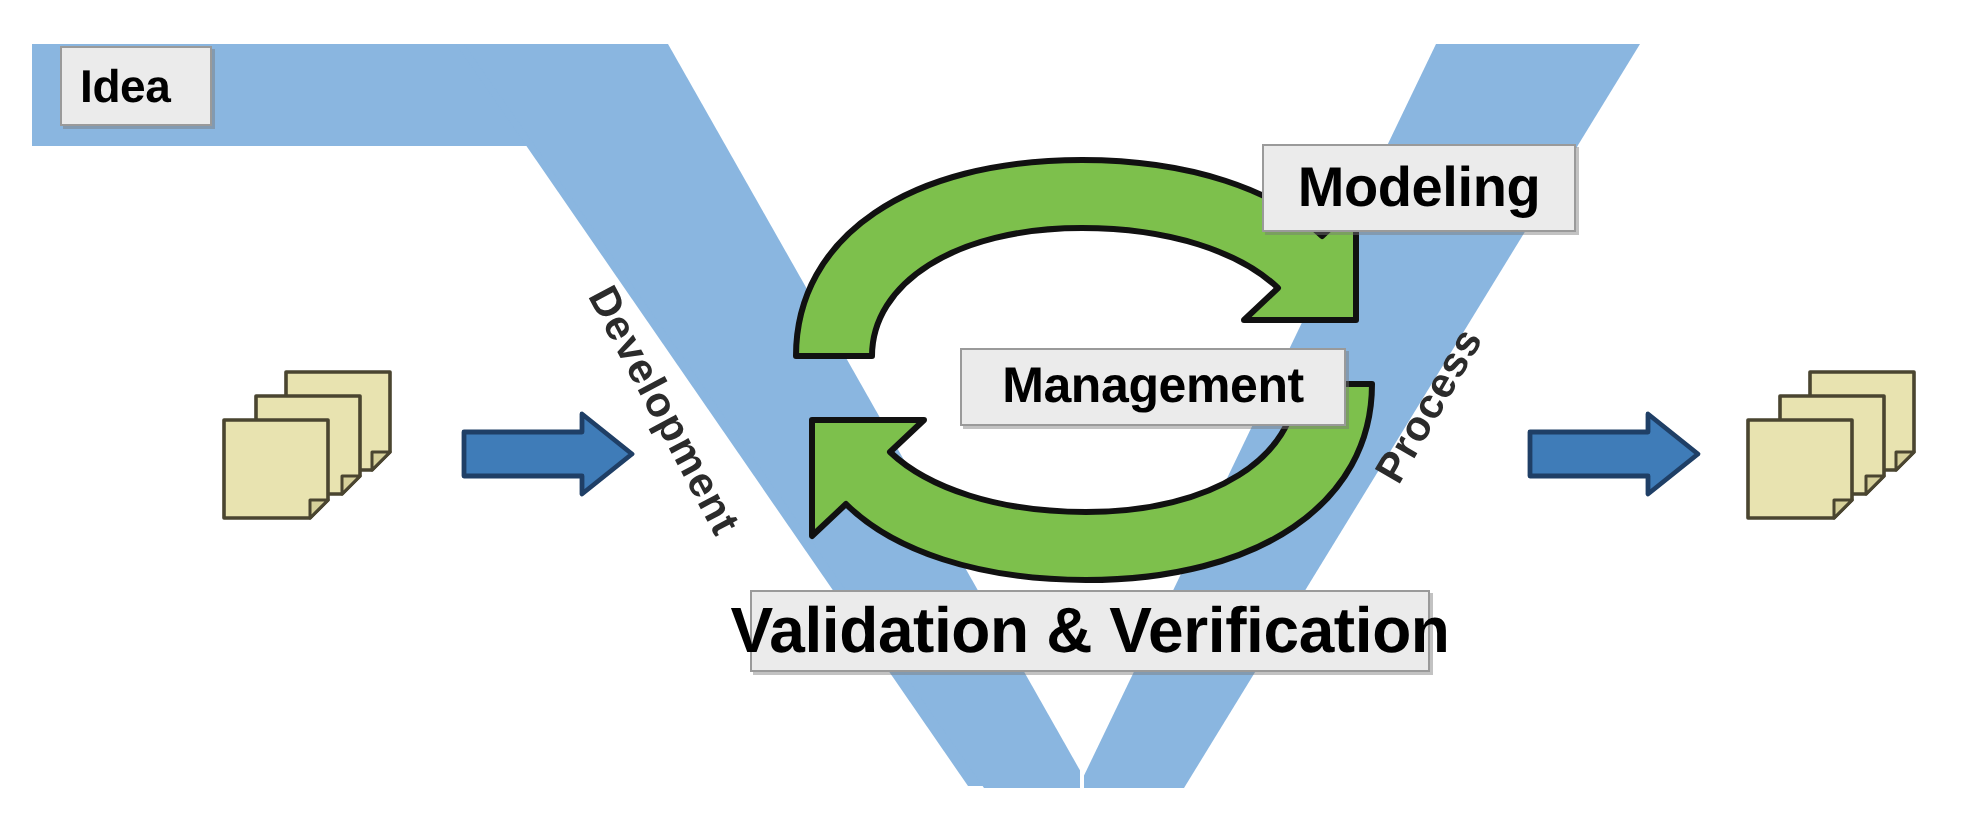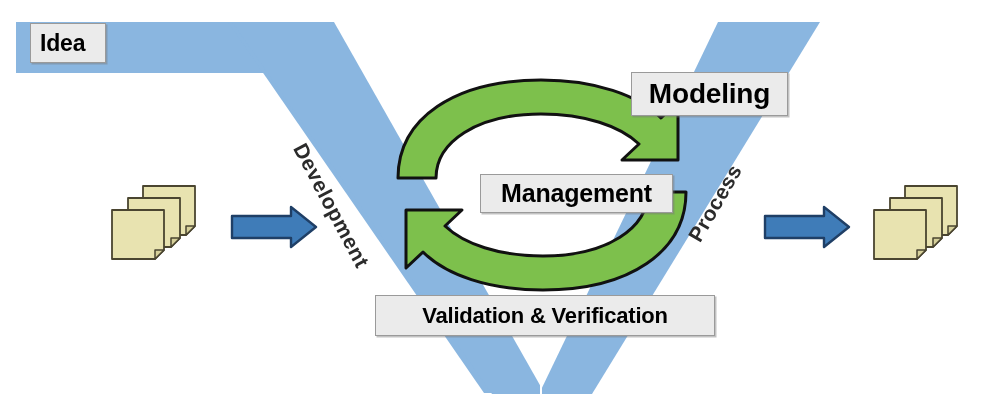--- a/index.html
+++ b/index.html
@@ -54,21 +54,21 @@
     left: 631px; top: 72px; width: 157px; height: 44px;
     font-size: 28px;
   }
   #lbl-management {
     left: 448px; top: 174px; width: 193px; height: 39px;
     font-size: 25px;
     margin-left: 32px;
   }
   #lbl-validation {
     left: 375px; top: 295px; width: 340px; height: 41px;
-    font-size: 22px;
+    font-size: 32px;
   }
   .arm-label {
     position: absolute;
     font-family: "Liberation Sans", sans-serif;
     font-weight: bold;
     font-size: 21px;
     color: #2b2b2b;
     white-space: nowrap;
     letter-spacing: 0.5px;
     transform-origin: 0 50%;

